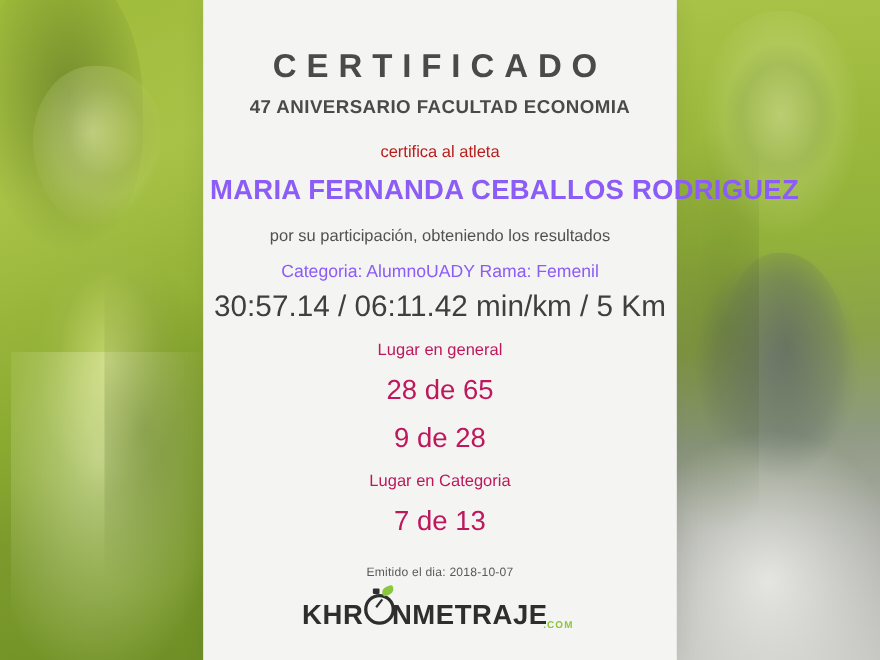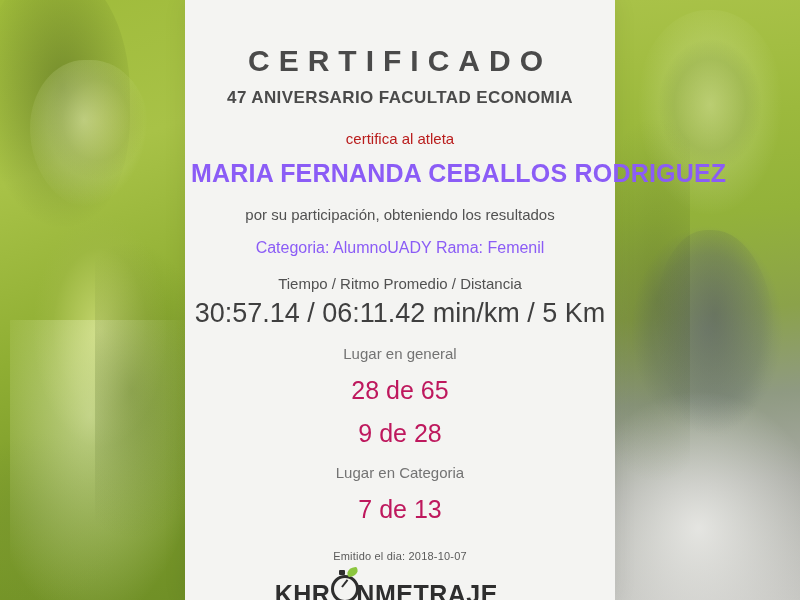--- a/index.html
+++ b/index.html
@@ -169,21 +169,21 @@
   }
   .metrics-value {
     margin-top: 6px;
     font-size: 27px;
     color: #3f3f3f;
     white-space: nowrap;
   }
   .place-label {
     margin-top: 16px;
     font-size: 15px;
-    color: #737373;
+    color: #be185d;
   }
   .place-value {
     margin-top: 14px;
     font-size: 25px;
     color: #be185d;
   }
   .issued {
     margin-top: 26px;
     font-size: 11px;
     color: #5a5a5a;
@@ -285,21 +285,20 @@
   <div class="panel">
     <div class="content">
 
       <div class="title">CERTIFICADO</div>
       <div class="subtitle">47 ANIVERSARIO FACULTAD ECONOMIA</div>
       <div class="lead">certifica al atleta</div>
       <div class="athlete">MARIA FERNANDA CEBALLOS RODRIGUEZ</div>
       <div class="participation">por su participación, obteniendo los resultados</div>
       <div class="category">Categoria: AlumnoUADY Rama: Femenil</div>
 
-      <div class="metrics-label">Tiempo / Ritmo Promedio / Distancia</div>
       <div class="metrics-value">30:57.14 / 06:11.42 min/km / 5 Km</div>
 
       <div class="place-label">Lugar en general</div>
       <div class="place-value">28 de 65</div>
 
       <div class="place-value">9 de 28</div>
 
       <div class="place-label">Lugar en Categoria</div>
       <div class="place-value">7 de 13</div>
 

